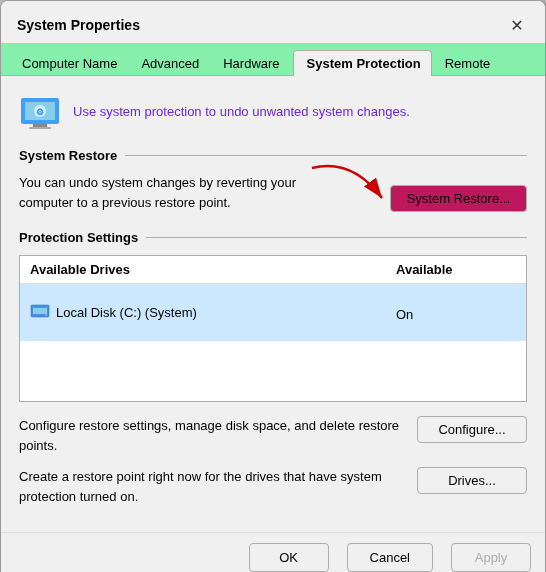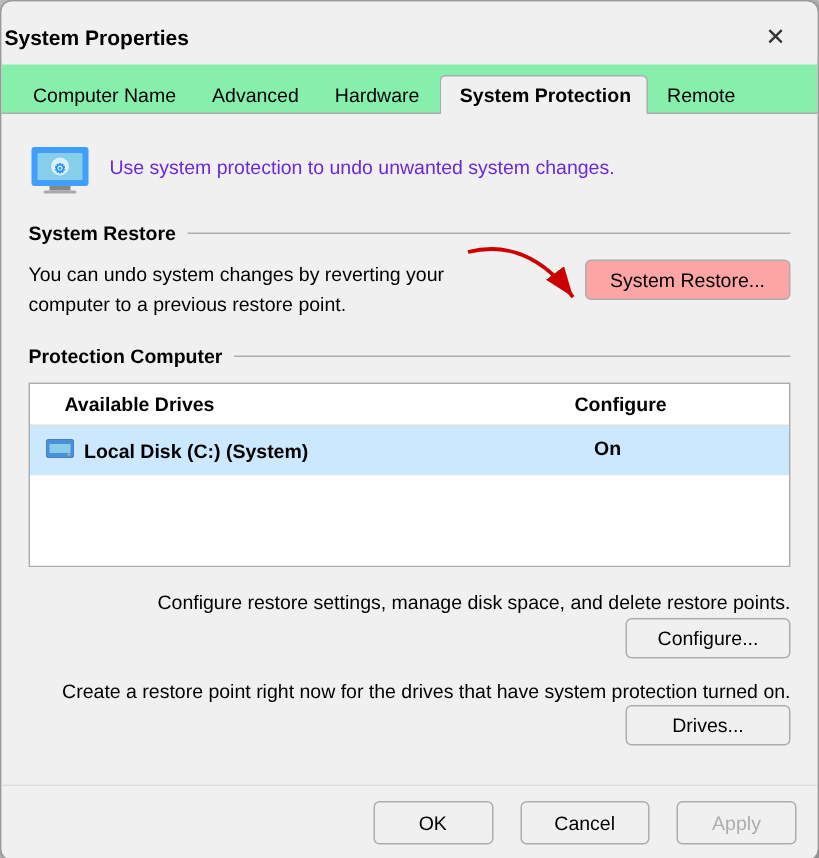--- a/index.html
+++ b/index.html
@@ -15,21 +15,21 @@
     .dialog {
       width: 546px;
       background: #f0f0f0;
       border: 1px solid #999;
       border-radius: 8px;
       box-shadow: 2px 2px 8px rgba(0,0,0,0.4);
       overflow: hidden;
     }
     .title-bar {
       background: #f0f0f0;
-      padding: 10px 14px 0 2px;
+      padding: 10px 14px 0 16px;
       display: flex;
       justify-content: space-between;
       align-items: center;
     }
     .title-bar-text {
       font-size: 14px;
       font-weight: 600;
       color: #000;
     }
     .close-btn {
@@ -107,21 +107,21 @@
       color: #000;
       white-space: nowrap;
     }
     .section-line {
       flex: 1;
       height: 1px;
       background: #adadad;
     }
     .restore-section {
       display: flex;
-      align-items: flex-start;
+      align-items: flex-end;
       gap: 20px;
       margin-bottom: 18px;
       position: relative;
     }
     .restore-text {
       font-size: 13px;
       color: #000;
       flex: 1;
       line-height: 1.5;
     }
@@ -136,60 +136,59 @@
       background: #f0f0f0;
       border: 1px solid #adadad;
       border-radius: 4px;
       padding: 5px 16px;
       cursor: pointer;
       font-size: 13px;
       min-width: 110px;
     }
     .btn:disabled { color: #adadad; cursor: default; }
     .btn.primary {
-      background: #fca5a5;
+      background: #be185d;
       margin-left: 32px;
     }
     .protection-section {
       margin-bottom: 14px;
     }
     .table-container {
       border: 1px solid #adadad;
       background: white;
       margin-top: 8px;
     }
     .table-header {
       display: flex;
       background: white;
-      padding: 6px 23px;
+      padding: 6px 10px;
       border-bottom: 1px solid #ddd;
       font-size: 13px;
       font-weight: 600;
     }
     .table-header .col-drive { flex: 1; }
     .table-header .col-protection { width: 120px; }
     .table-row-item {
       display: flex;
-      padding: 7px 10px;
-      align-items: flex-start;
-      font-size: 13px;
-      font-weight: bold;
+      padding: 19px 10px;
+      align-items: flex-end;
+      font-size: 13px;
     }
     .table-row-item.selected { background: #cce8ff; }
     .table-row-item .col-drive { flex: 1; display: flex; align-items: center; gap: 6px; }
     .table-row-item .col-protection { width: 120px; }
     .table-empty-space {
       height: 60px;
       background: white;
     }
     .action-row {
       display: flex;
-      align-items: flex-end;
+      align-items: flex-start;
+      gap: 10px;
       margin-bottom: 12px;
-      flex-direction: column;
     }
     .action-text {
       flex: 1;
       font-size: 13px;
       color: #000;
       line-height: 1.5;
     }
     .footer {
       display: flex;
       justify-content: flex-end;
@@ -259,27 +258,27 @@
               <polygon points="0 0, 8 3, 0 6" fill="#cc0000"></polygon>
             </marker>
           </defs>
           <path d="M10 10 Q50 0 80 40" stroke="#cc0000" stroke-width="2.5" fill="none" marker-end="url(#arrowhead)"></path>
         </svg>
       </div>
     </div>
 
     <div class="protection-section">
       <div class="section-header">
-        <span class="section-title">Protection Computer</span>
+        <span class="section-title">Protection Settings</span>
         <div class="section-line"></div>
       </div>
       <div class="table-container">
         <div class="table-header">
           <span class="col-drive">Available Drives</span>
-          <span class="col-protection">Configure</span>
+          <span class="col-protection">Available</span>
         </div>
         <div class="table-row-item selected">
           <span class="col-drive">
             <span>
               <svg width="20" height="16" viewBox="0 0 20 16" fill="none" xmlns="http://www.w3.org/2000/svg">
                 <rect x="1" y="2" width="18" height="12" rx="1" fill="#4a90d9" stroke="#2a6db5" stroke-width="0.5"></rect>
                 <rect x="3" y="5" width="14" height="6" rx="0.5" fill="#87ceeb"></rect>
                 <circle cx="16" cy="12" r="1" fill="#aaa"></circle>
               </svg>
             </span>

